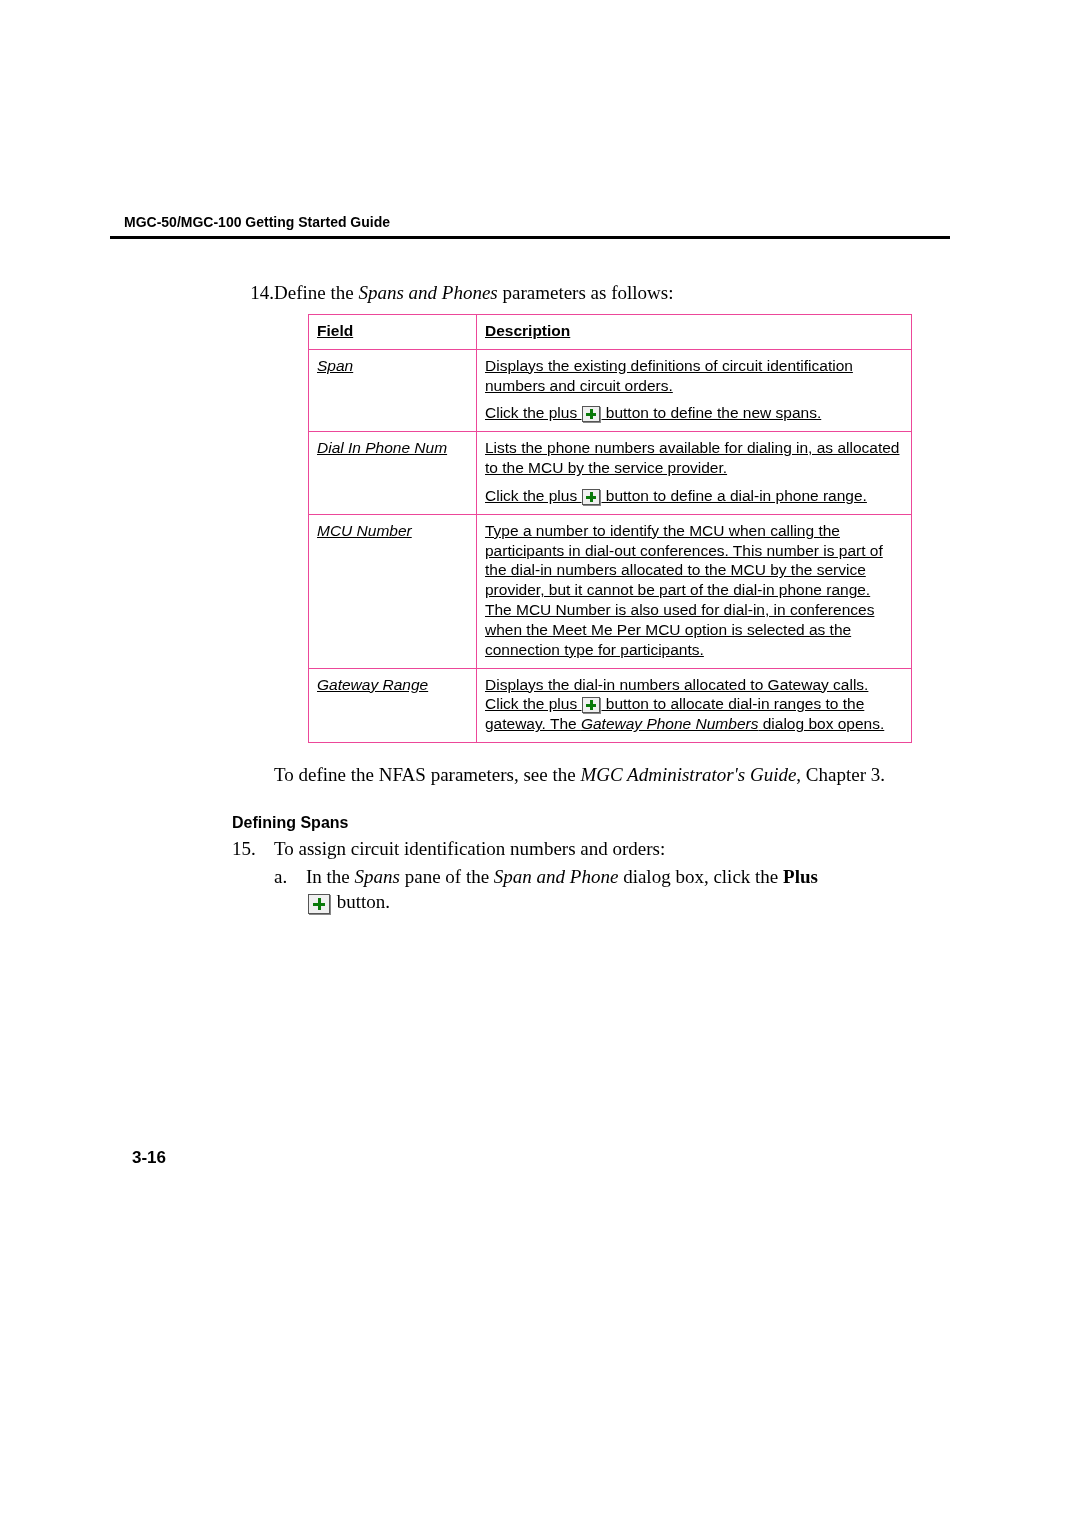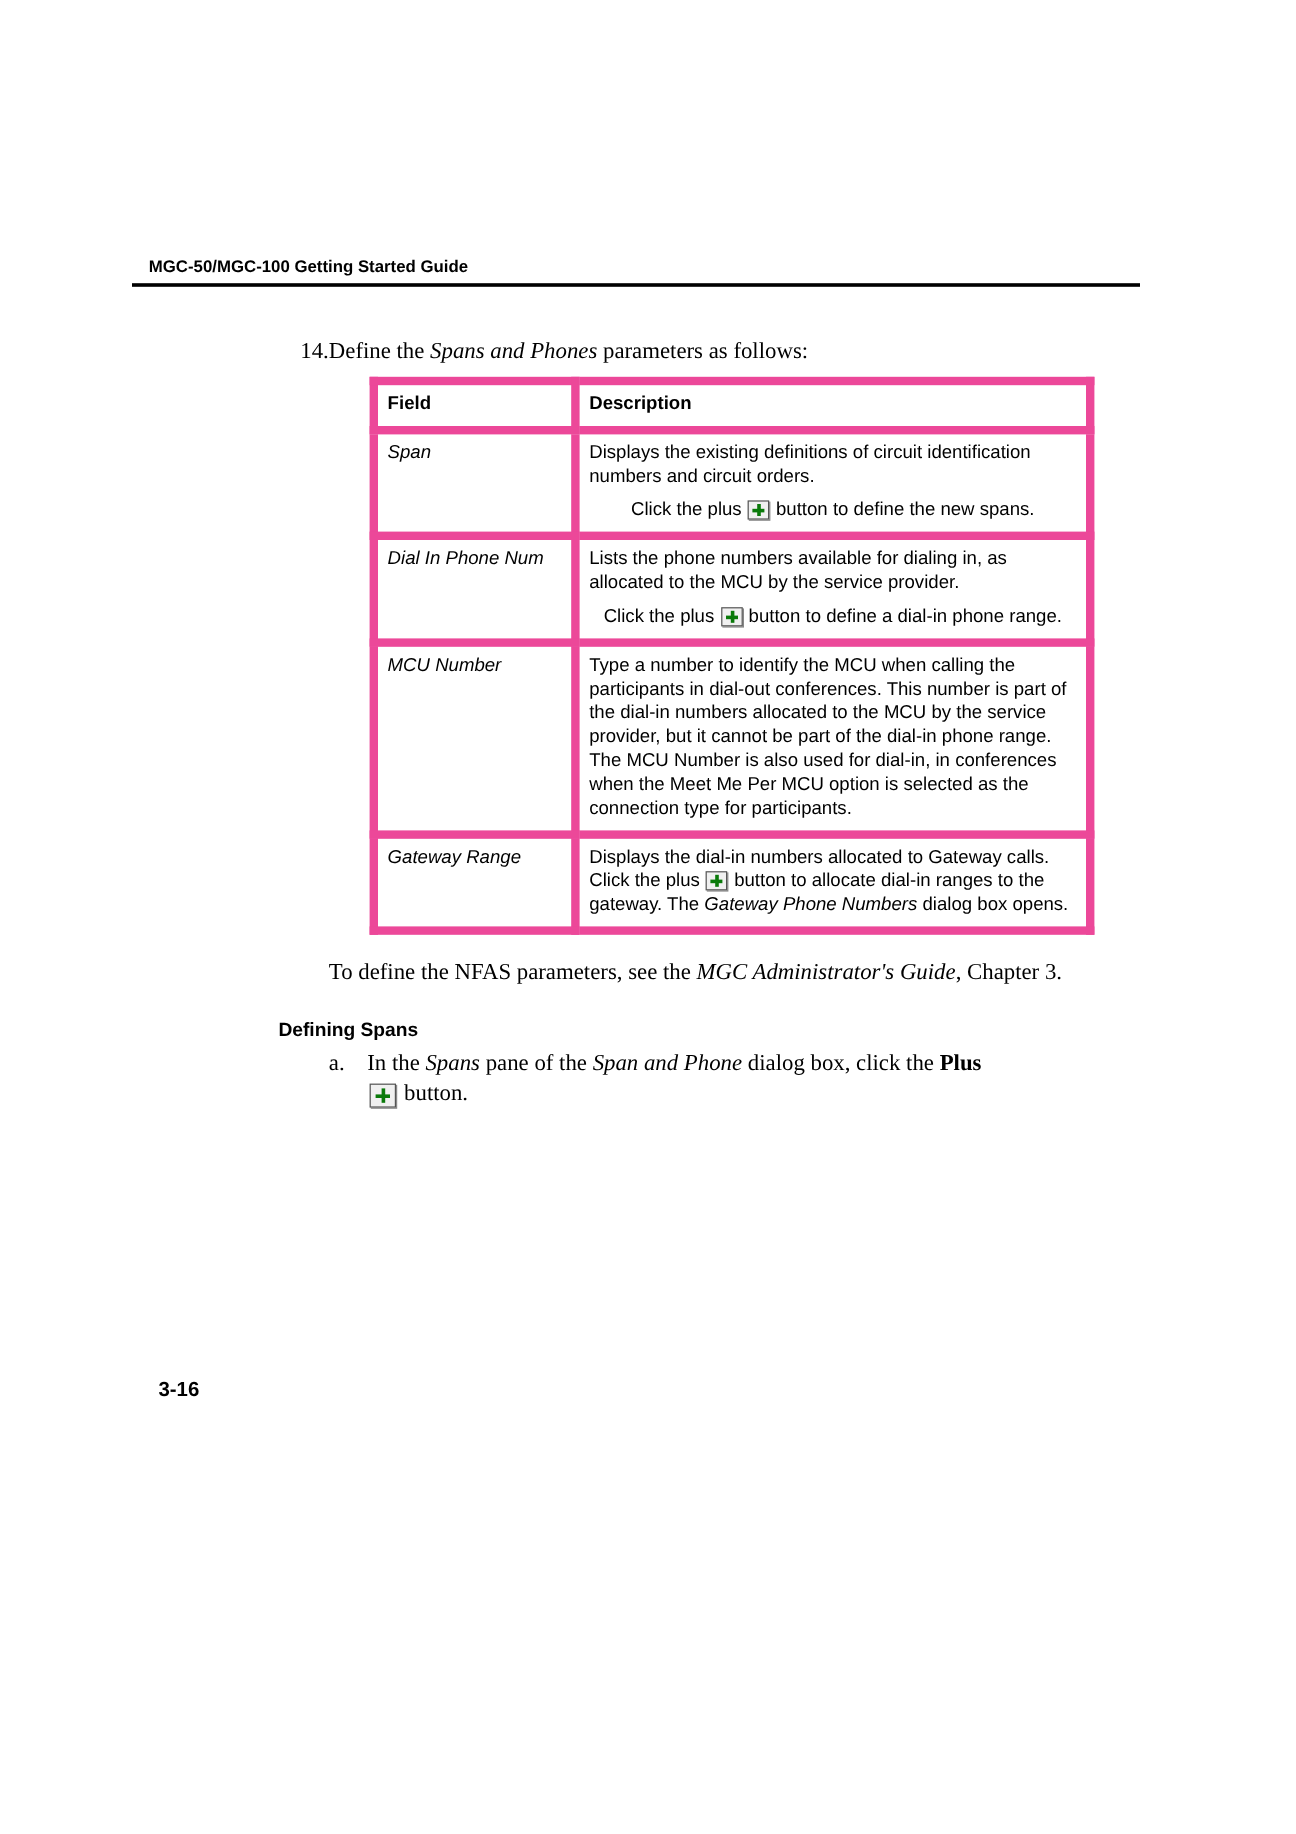--- a/index.html
+++ b/index.html
@@ -53,35 +53,36 @@
       margin: 14px 0 8px 76px;
     }
     table.opts {
       border-collapse: collapse;
       width: 604px;
       margin-left: 76px;
       font-family: Arial, Helvetica, sans-serif;
       font-size: 15.5px;
     }
     table.opts th, table.opts td {
-      border: 7px solid #ec4899;
+      border: 1px solid #ec4899;
       padding: 6px 8px 8px 8px;
       vertical-align: top;
       text-align: left;
       line-height: 1.28;
+      text-decoration: underline;
     }
     table.opts th {
       font-weight: bold;
     }
     td.field {
       width: 168px;
       font-style: italic;
     }
     .desc-block { margin-bottom: 8px; }
-    .desc-block:last-child { margin-bottom: 0; text-align: center; }
+    .desc-block:last-child { margin-bottom: 0; }
     .plus-icon {
       display: inline-block;
       width: 18px;
       height: 16px;
       background: #f0f0f0;
       border: 1px solid #555;
       position: relative;
       vertical-align: middle;
       margin: 0 1px;
       box-shadow: 1px 1px 0 #888;
@@ -220,20 +221,24 @@
       </tr>
     </tbody>
   </table>
 
   <div class="post-table">
     <span>To define the NFAS parameters, see the </span><span class="italic">MGC Administrator's Guide</span><span>, Chapter 3.</span>
   </div>
 
   <div class="subheading">Defining Spans</div>
 
+  <div class="step15">
+    <span class="step-num">15.</span>
+    <span>To assign circuit identification numbers and orders:</span>
+  </div>
 
   <div class="step15a">
     <span class="letter">a.</span>
     <span>
       <span>In the </span><span class="italic">Spans</span><span> pane of the </span><span class="italic">Span and Phone</span><span> dialog box, click the </span><span class="bold">Plus</span>
       <br>
       <span class="plus-icon-large"></span><span> button.</span>
     </span>
   </div>
 

